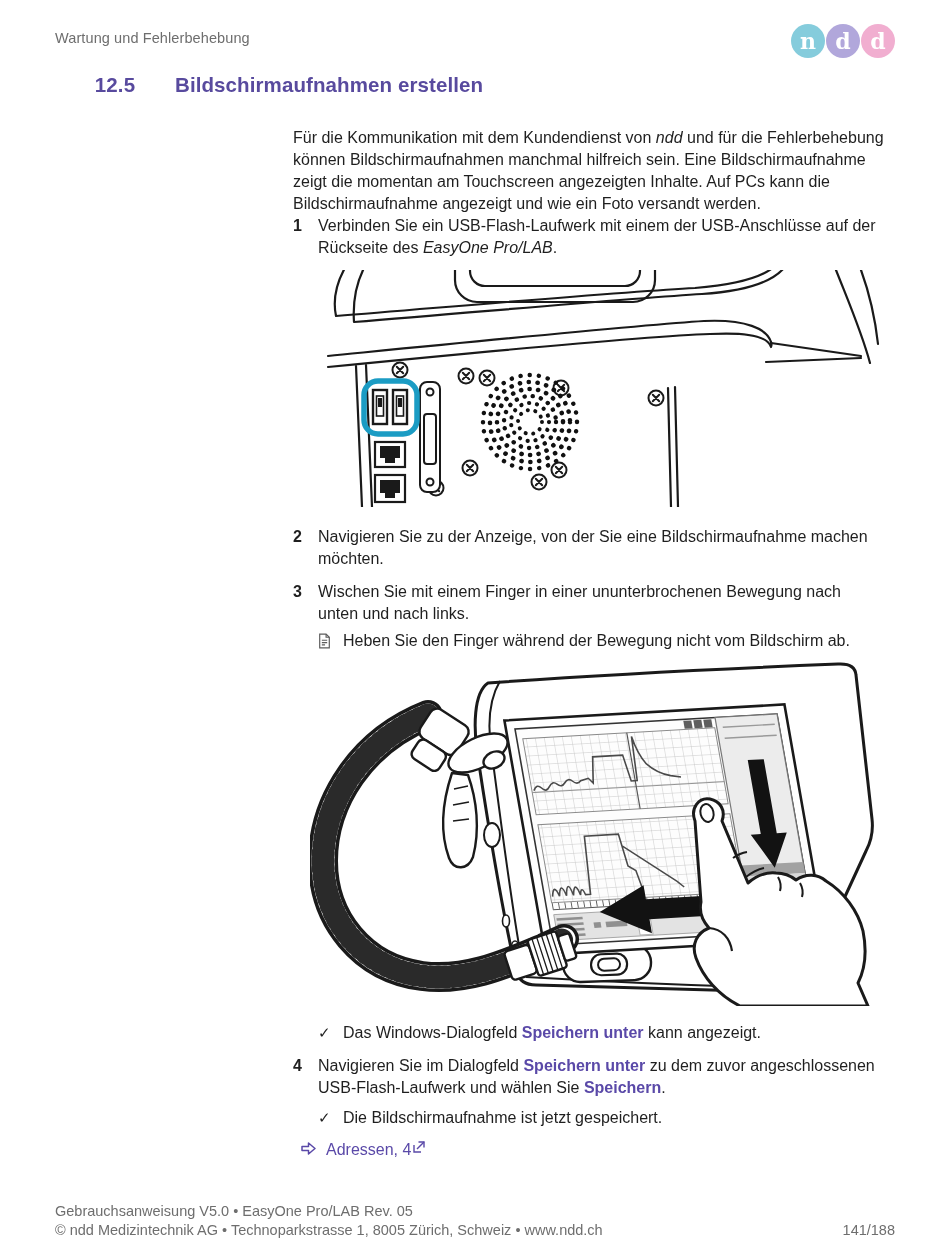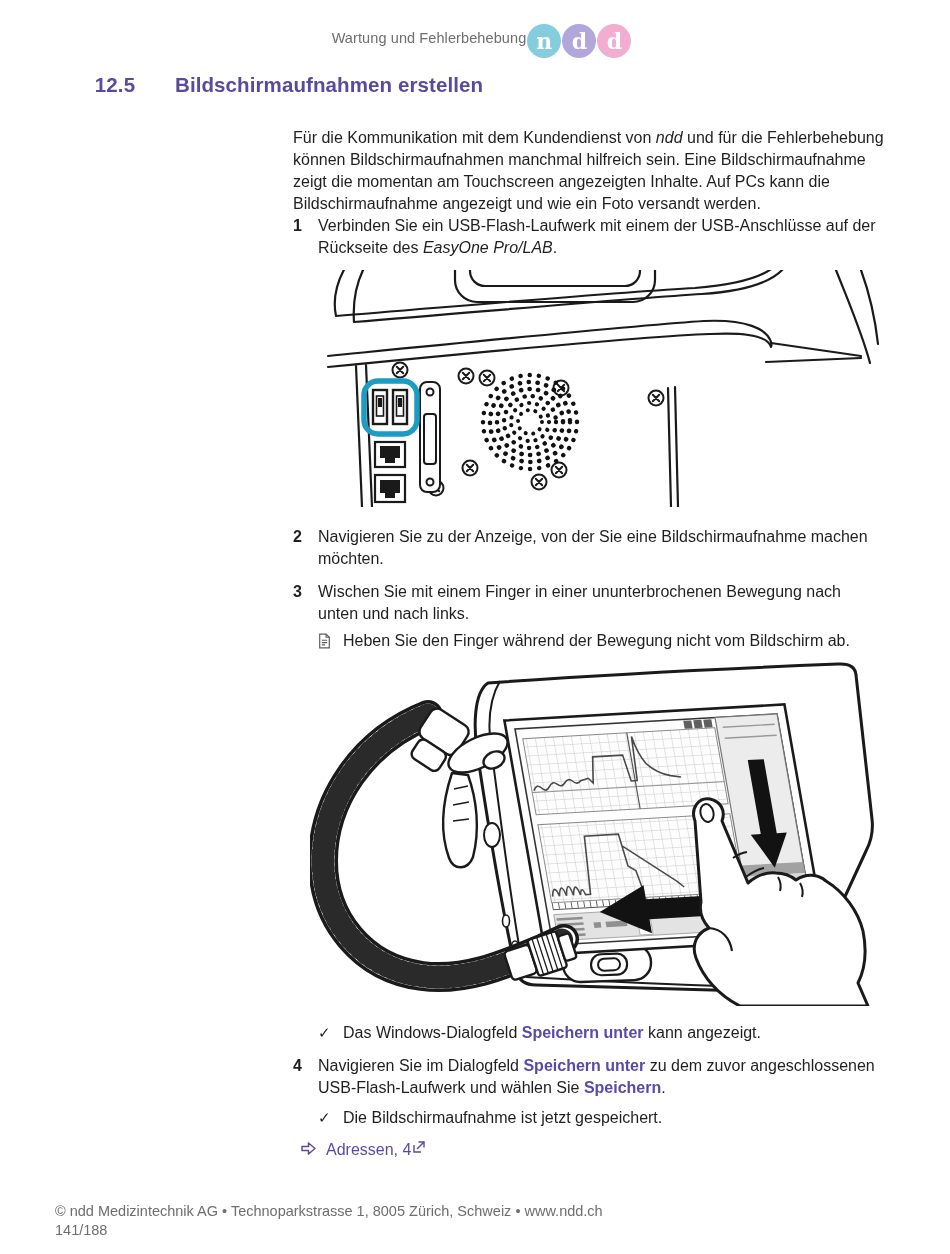--- a/index.html
+++ b/index.html
@@ -8,21 +8,21 @@
     position: relative;
     width: 950px; height: 1254px;
     margin: 0 auto;
     background: #ffffff;
     font-family: "Liberation Sans", sans-serif;
     color: #1f1f1f;
     overflow: hidden;
   }
   
   .hdr { position:absolute; top:24px; left:55px; right:55px;
-         display:flex; justify-content:center; align-items:flex-start;margin-left:13px; }
+         display:flex; justify-content:space-between; align-items:flex-start; }
   .breadcrumb { font-size:14.5px; color:#6e6e6e; letter-spacing:.1px; padding-top:6px; }
   .logo { display:flex; }
   .logo .c { width:34px; height:34px; border-radius:50%; margin-left:1px;
              display:flex; align-items:center; justify-content:center;
              color:#fff; font-family:"DejaVu Serif", serif; font-weight:bold; font-size:22px; line-height:1; }
   .c1 { background:#85ccdc; } .c2 { background:#b1a7db; } .c3 { background:#f1aed0; }
   
   .sec { position:absolute; top:73px; left:55px; display:flex;
          color:#584a9e; font-weight:bold; font-size:20.5px; letter-spacing:.1px;text-align:center; }
   .sec .num { width:120px; }
@@ -40,21 +40,21 @@
   .noteicon { padding-top:3px; }
   .crossref { display:flex; align-items:center; color:#5a49a8; margin:8px; }
   .crossref a { color:#5a49a8; text-decoration:none; display:flex; align-items:flex-start; }
   .crossref .ext { margin-left:2px; margin-top:-2px; }
   figure { margin:0; }
   .figwrap1 { margin:0 0 13px 27px; }
   .figwrap2 { margin:6px 0 10px 17px; }
   
   .ftr { position:absolute; left:55px; right:55px; bottom:14px;
          font-size:14.5px; color:#6e6e6e; line-height:19px; }
-  .frow { display:flex; justify-content:space-between;flex-direction:column; }
+  .frow { display:flex; justify-content:space-between; }
 </style>
 </head>
 <body>
 
 <div class="page">
 
   <div class="hdr">
     <span class="breadcrumb">Wartung und Fehlerbehebung</span>
     <div class="logo">
       <span class="c c1">n</span>
@@ -294,19 +294,20 @@
                 <path d="M4,8 L11,1"></path>
                 <path d="M5.5,1 H11 V6.5"></path>
               </g>
             </svg></span>
         </a>
     </div>
 
   </div>
 
   <div class="ftr">
+    <p style="margin:0">Gebrauchsanweisung V5.0 • EasyOne Pro/LAB Rev. 05</p>
     <div class="frow">
       <p style="margin:0">© ndd Medizintechnik AG • Technoparkstrasse 1, 8005 Zürich, Schweiz • www.ndd.ch</p>
       <span>141/188</span>
     </div>
   </div>
 
 </div>
 
 </body></html>

